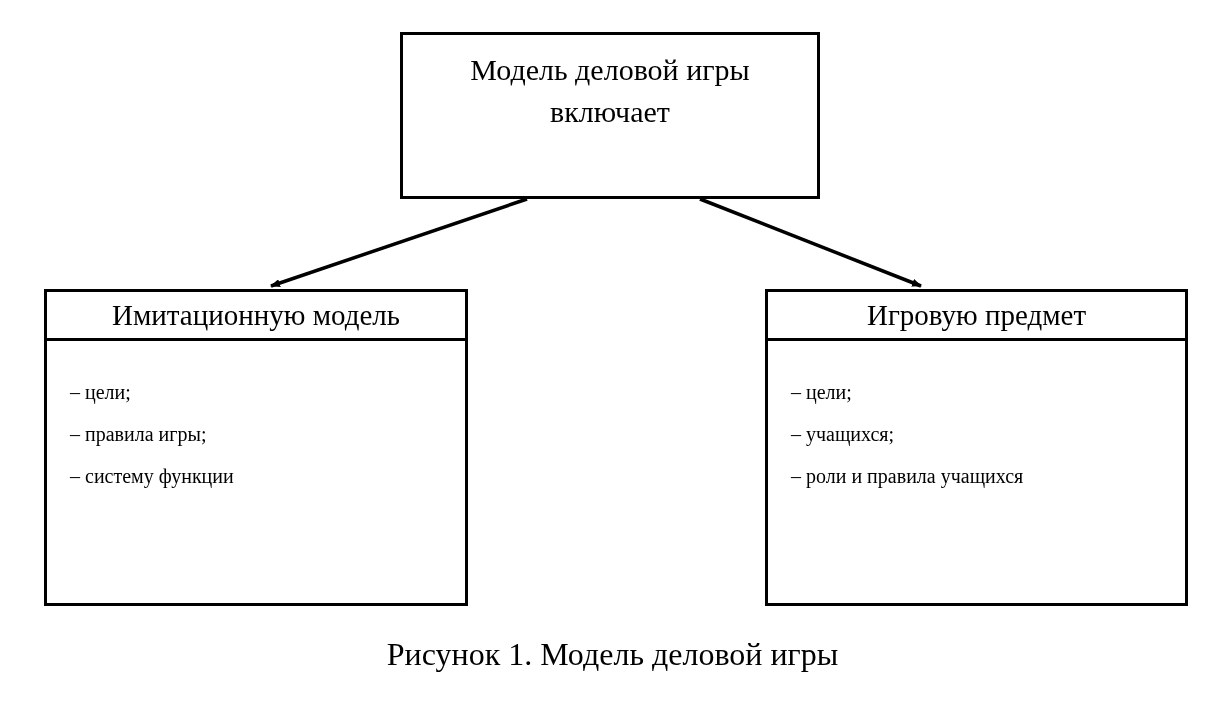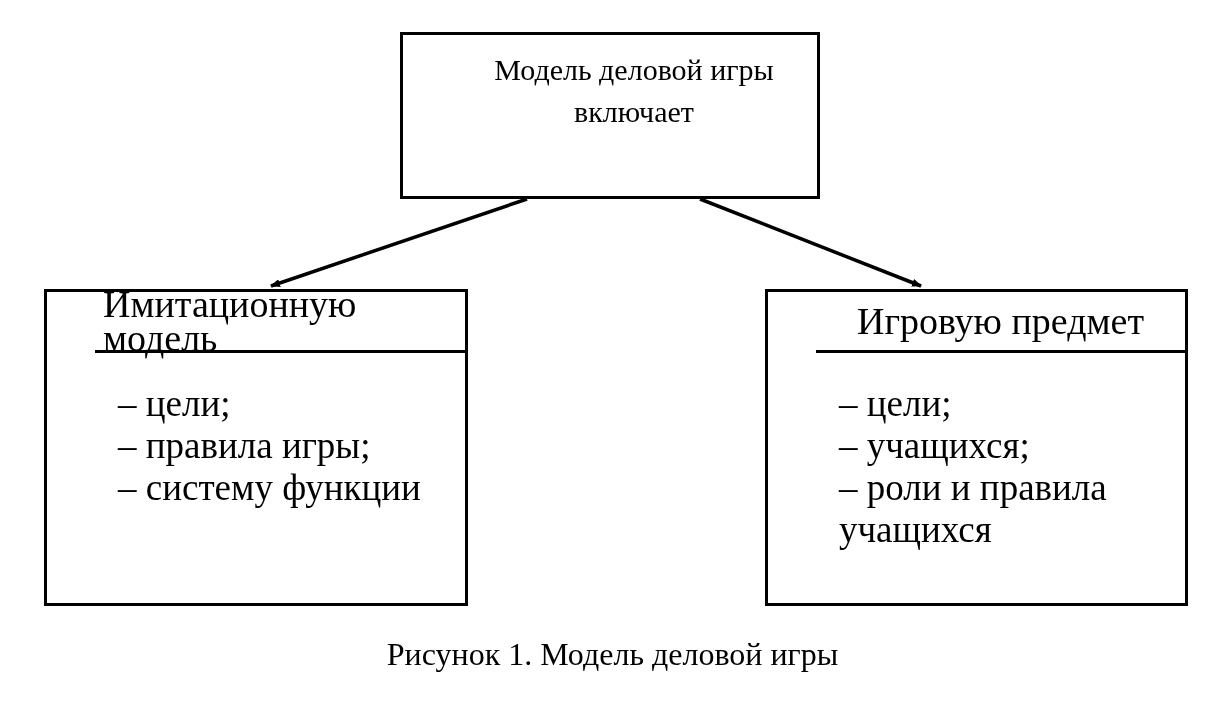--- a/index.html
+++ b/index.html
@@ -17,21 +17,20 @@
     height: 709px;
     background: #ffffff;
     overflow: hidden;
   }
 
   .node {
     position: absolute;
     box-sizing: border-box;
     border: 3px solid #000000;
     background: #ffffff;
-    padding-left: 48px;
   }
 
   
   #node-root {
     left: 400px;
     top: 32px;
     width: 420px;
     height: 167px;
     padding-top: 14px;
   }
@@ -49,40 +48,40 @@
     width: 424px;
     height: 317px;
   }
   #node-right {
     left: 765px;
     top: 289px;
     width: 423px;
     height: 317px;
   }
   .node-header {
-    height: 61px;
+    height: 49px;
     box-sizing: border-box;
     border-bottom: 3px solid #000000;
     display: flex;
     align-items: center;
     justify-content: center;
-    font-size: 38px;
+    font-size: 29px;
     line-height: 34px;
     padding: 0 8px;
   }
   .node-body {
     padding: 30px 0 0 23px;
   }
   .node-list {
     list-style: none;
     margin: 0;
     padding: 0;
   }
   .node-list li {
-    font-size: 37px;
+    font-size: 20px;
     line-height: 42px;
     text-indent: 0;
     padding-right: 20px;
   }
 
   
   #connectors {
     position: absolute;
     left: 0;
     top: 0;

